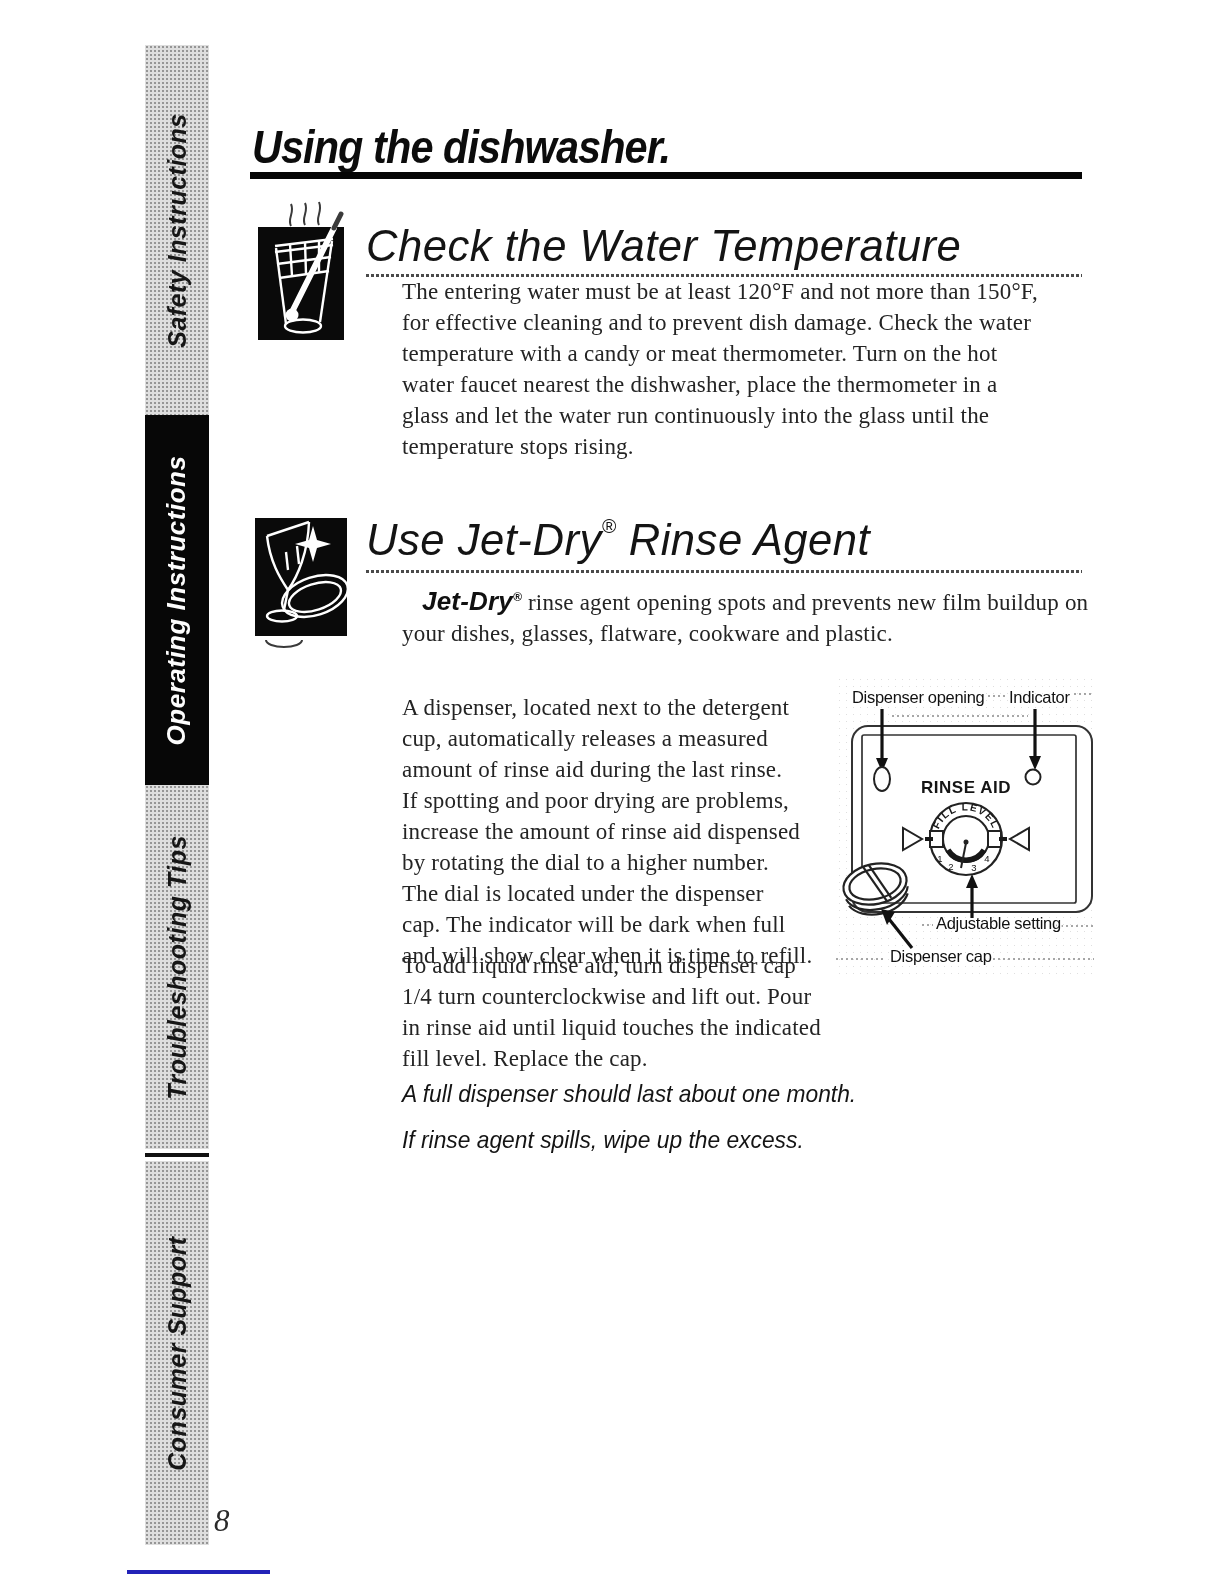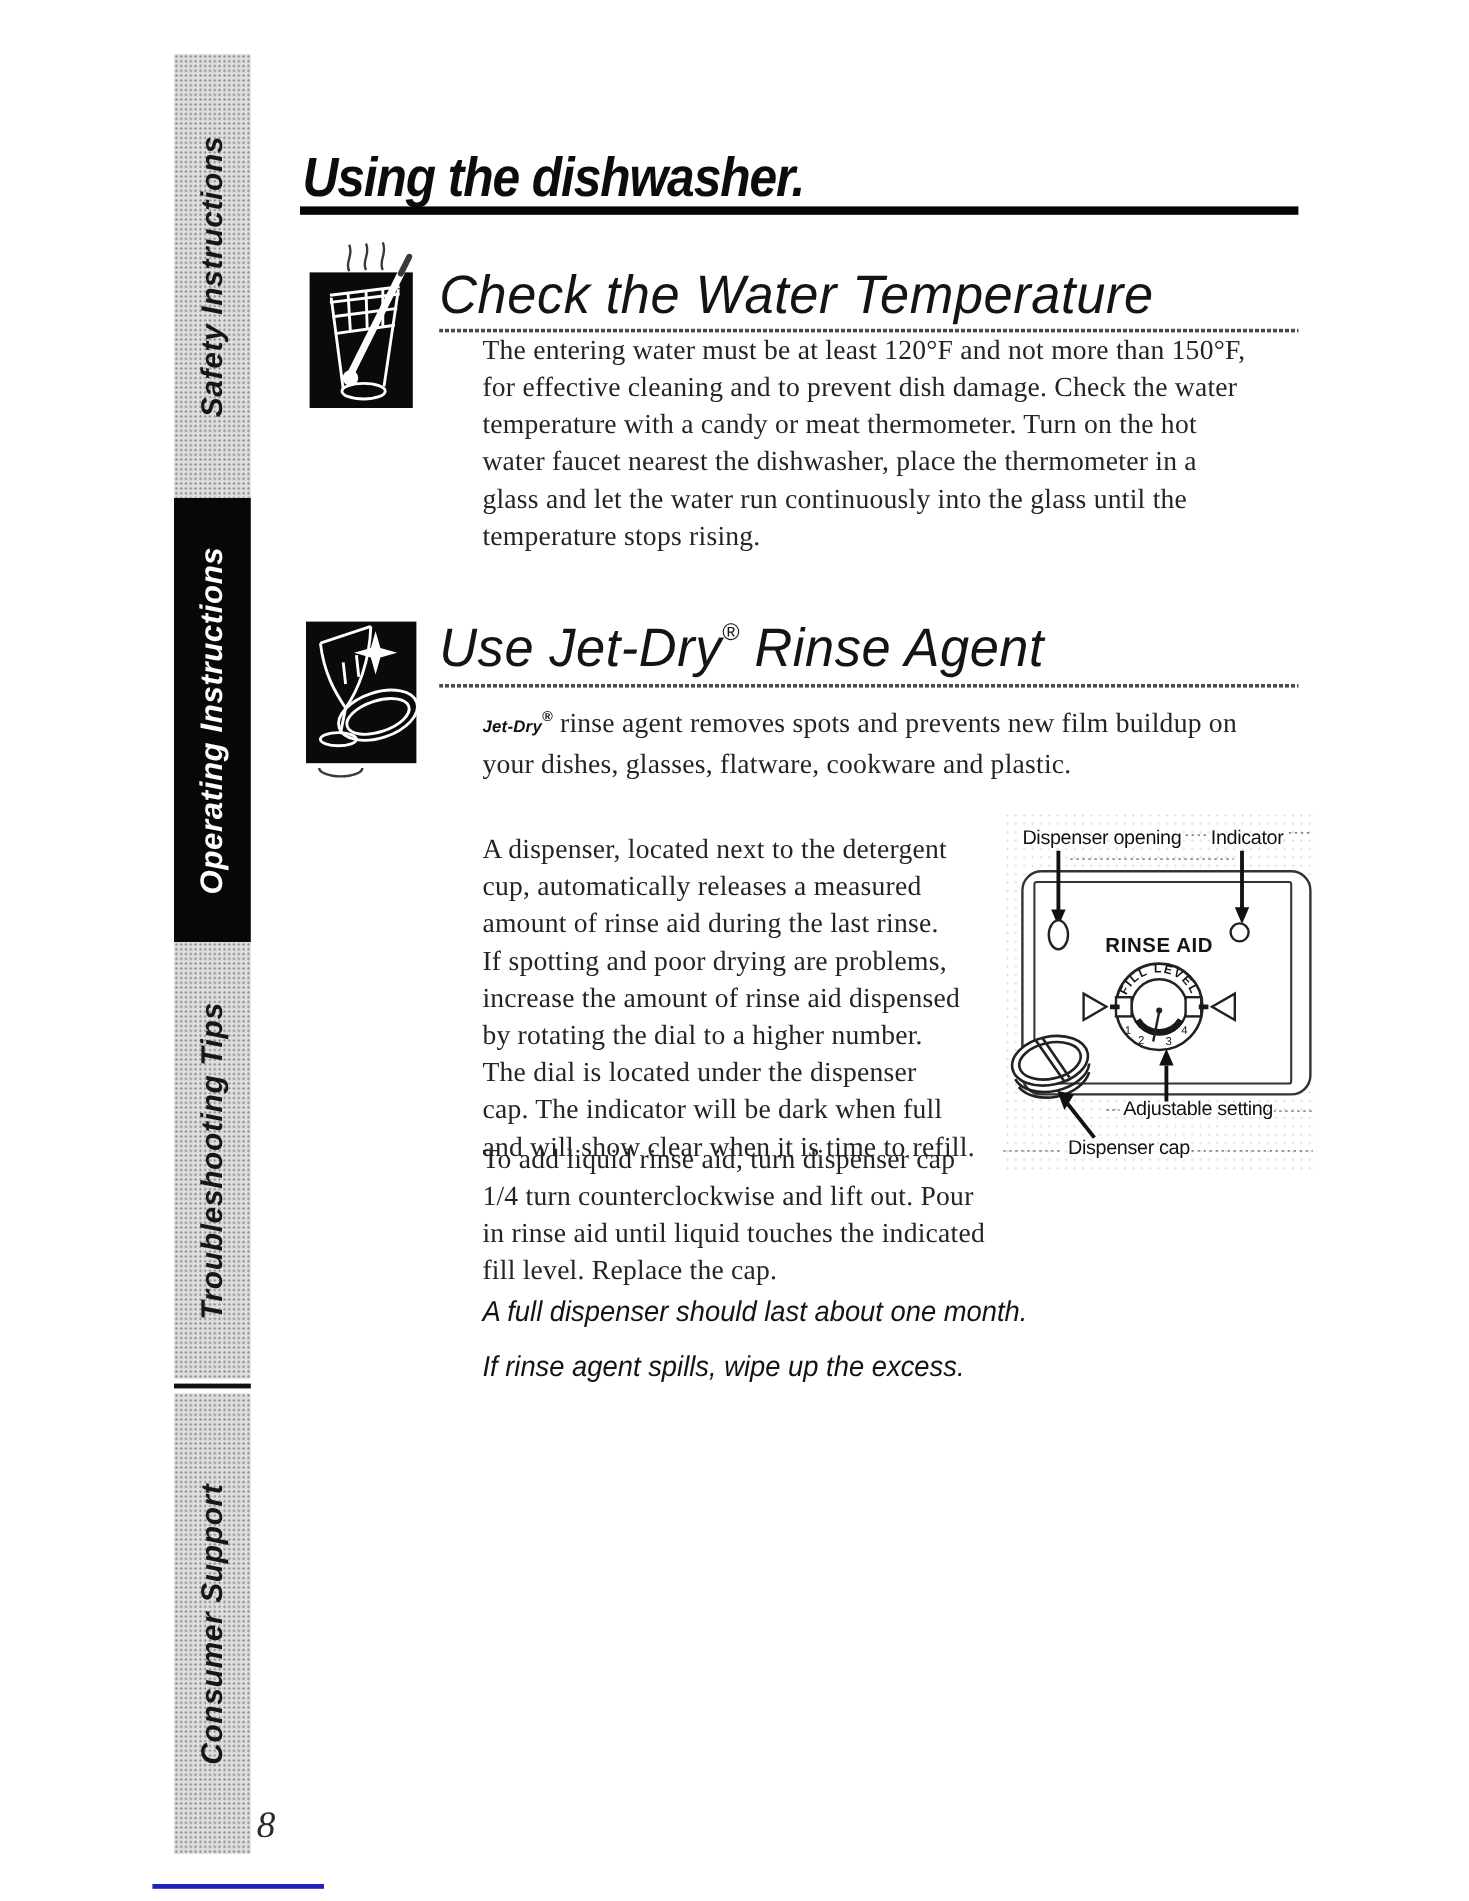--- a/index.html
+++ b/index.html
@@ -54,21 +54,21 @@
     background-image:repeating-linear-gradient(90deg, #4a4a4a 0 3px, rgba(0,0,0,0) 3px 5px);
   }
   .body-text {
     position:absolute; left:402px; white-space:pre-line;
     font-family:"Liberation Serif", serif; font-size:23px; line-height:31px; color:#242424;
     letter-spacing:.2px;
   }
   .lead-bold, .lead-sup {
     font-family:"Liberation Sans", sans-serif; font-style:italic; font-weight:bold; color:#101010;
   }
-  .lead-bold { font-size:14px; }
+  .lead-bold { font-size:26px;margin-left:20px; }
   .lead-sup { font-size:12px; vertical-align:9px; }
   .note {
     position:absolute; left:402px;
     font-family:"Liberation Sans", sans-serif; font-style:italic; font-size:24px; color:#141414;
     transform:scaleX(.95); transform-origin:left center; white-space:nowrap;
   }
   
   .diagram {
     position:absolute; left:836px; top:676px; width:262px; height:302px;
     background-image:radial-gradient(circle, rgba(60,60,60,.16) .9px, transparent 1px);
@@ -151,21 +151,21 @@
         <ellipse cx="29" cy="106" rx="15" ry="5.5"></ellipse>
       </g>
       <polygon points="60,16 64,30 78,34 64,38 60,52 56,38 42,34 56,30" fill="#ffffff"></polygon>
       <path d="M13,130 A 18,7 0 0 0 49,130" stroke="#3a3a3a" stroke-width="2" fill="none"></path>
     </svg>
   </div>
 
   <h2 class="sec-heading" style="top:514px;"><span>Use Jet-Dry</span><sup>®</sup><span> Rinse Agent</span></h2>
   <div class="squiggle" style="top:570px;"></div>
 
-  <p class="body-text" style="top:582px;width:780px;"><span class="lead-bold">Jet-Dry</span><span class="lead-sup">®</span><span> rinse agent removes spots and prevents new film buildup on
+  <p class="body-text" style="top:582px;width:780px;"><span class="lead-bold">Jet-Dry</span><span class="lead-sup">®</span><span> rinse agent opening spots and prevents new film buildup on
 your dishes, glasses, flatware, cookware and plastic.</span></p>
 
   <p class="body-text" style="top:660px;width:520px;margin-top:32px;">A dispenser, located next to the detergent
 cup, automatically releases a measured
 amount of rinse aid during the last rinse.
 If spotting and poor drying are problems,
 increase the amount of rinse aid dispensed
 by rotating the dial to a higher number.
 The dial is located under the dispenser
 cap. The indicator will be dark when full

